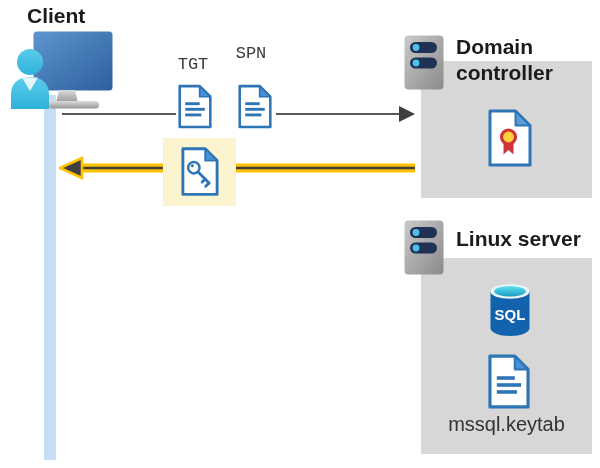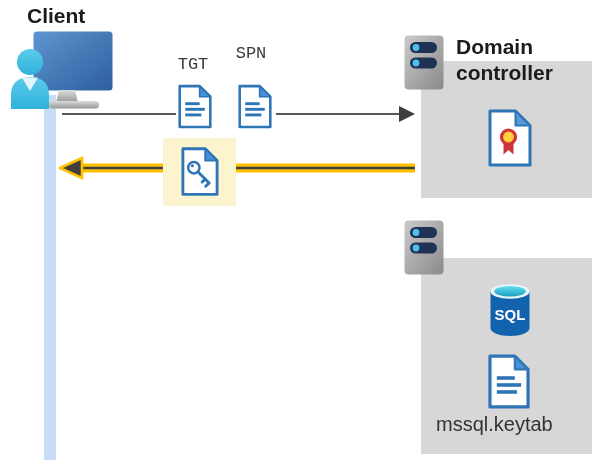--- a/index.html
+++ b/index.html
@@ -3,21 +3,21 @@
 <meta charset="utf-8">
 <style>
   html,body{margin:0;padding:0;background:#fff;}
   #stage{
     position:relative;width:600px;height:468px;background:#ffffff;
     font-family:"Liberation Sans",sans-serif;overflow:hidden;
   }
   .abs{position:absolute;}
   .title{font-size:21px;font-weight:bold;color:#1b1b1b;line-height:26px;}
   .ticket-label{font-size:17px;color:#3b3b3b;text-align:center;font-family:Liberation Mono, monospace;}
-  .file-label{font-size:20px;color:#333333;text-align:left;}
+  .file-label{font-size:20px;color:#333333;text-align:center;}
 
   
   .z0{z-index:0}.z1{z-index:1}.z2{z-index:2}.z3{z-index:3}.z4{z-index:4}
 
   
   #lifeline{left:44px;top:95px;width:12px;height:365px;background:#c7ddf6;}
 
   
   #client-label{left:27px;top:3px;}
   #client-icon{left:8px;top:31px;}
@@ -146,20 +146,21 @@
     <rect x="6" y="22.5" width="27" height="11" rx="5.5" fill="#203156"></rect>
     <circle cx="12" cy="28" r="3.4" fill="#4cc2e9"></circle>
   </svg>
   <svg id="cert-icon" class="abs z3" width="44" height="58" viewBox="0 0 44 58">
     <path d="M2 2 H27.5 L42 16.5 V56 H2 Z" fill="#ffffff" stroke="#2E75B6" stroke-width="3" stroke-linejoin="round"></path>
     <path d="M27.5 2 V16.5 H42 Z" fill="#5B9BD5" stroke="#2E75B6" stroke-width="2" stroke-linejoin="round"></path>
     <path d="M15.5 33 V45.5 L20.5 41 L25.5 45.5 V33 Z" fill="#D13438"></path>
     <circle cx="20.5" cy="28" r="7" fill="#FFD23B" stroke="#D13438" stroke-width="3.2"></circle>
   </svg>
 
+  <div id="ls-label" class="abs z3 title">Linux server</div>
   <div id="ls-box" class="abs z1"></div>
   <svg id="ls-server-icon" class="abs z4" width="40" height="55" viewBox="0 0 40 55">
     <rect x="0.5" y="0.5" width="39" height="54" rx="4" fill="url(#gradServer)"></rect>
     <rect x="6" y="7" width="27" height="11" rx="5.5" fill="#203156"></rect>
     <circle cx="12" cy="12.5" r="3.4" fill="#4cc2e9"></circle>
     <rect x="6" y="22.5" width="27" height="11" rx="5.5" fill="#203156"></rect>
     <circle cx="12" cy="28" r="3.4" fill="#4cc2e9"></circle>
   </svg>
   <svg id="sql-icon" class="abs z3" width="42" height="56" viewBox="0 0 42 56">
     <path d="M1.5 9.5 V46 c0 4.5 8.7 8 19.5 8 s19.5 -3.5 19.5 -8 V9.5 Z" fill="#1262AE"></path>

